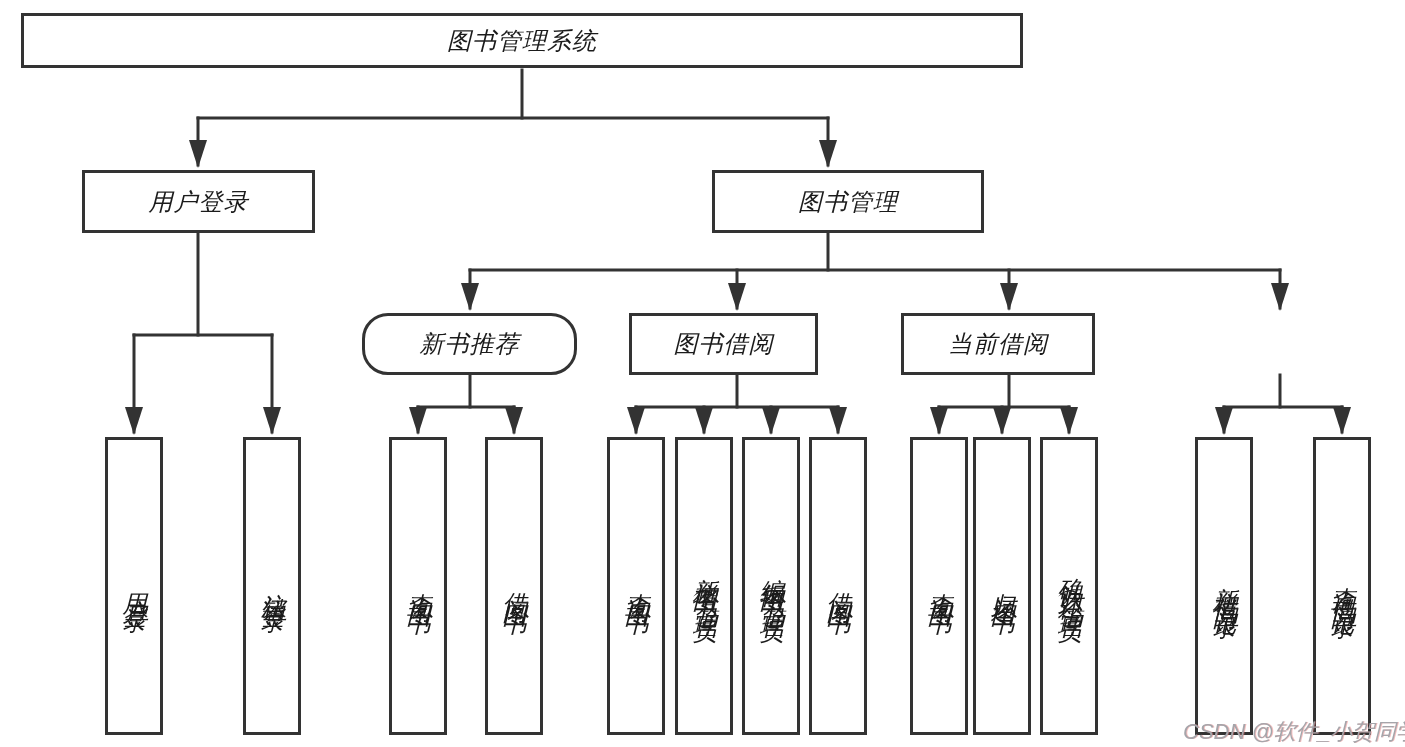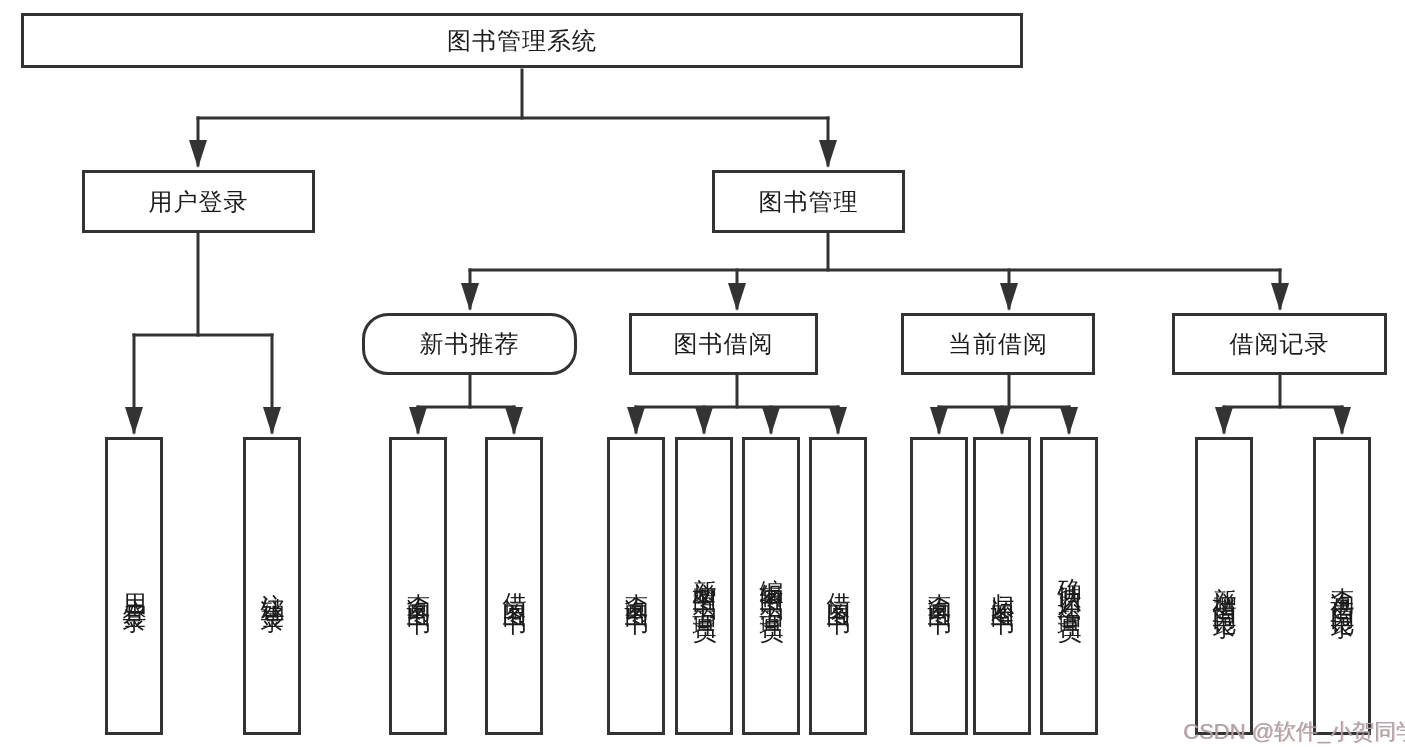--- a/index.html
+++ b/index.html
@@ -1,18 +1,18 @@
 <!DOCTYPE html>
 <html><head>
 <meta charset="utf-8">
 <style>
   html,body{margin:0;padding:0;background:#fff;}
   .canvas{
     position:relative;width:1405px;height:747px;background:#ffffff;
-    font-family:"Liberation Sans","DejaVu Sans",sans-serif;overflow:hidden;
+    font-family:"Liberation Sans","DejaVu Sans",sans-serif;overflow:hidden;font-style:italic;
   }
   svg.wires{position:absolute;left:0;top:0;width:1405px;height:747px;}
   .node{
     position:absolute;box-sizing:border-box;background:#ffffff;
     border:3px solid #333333;color:#1b1b1b;
     display:flex;align-items:center;justify-content:center;
     font-size:24px;letter-spacing:1px;text-align:center;
   }
   .vnode span{
     writing-mode:vertical-rl;text-orientation:mixed;
@@ -75,26 +75,25 @@
       <path d="M1280,375 L1280,407"></path>
       <path d="M1224,407 L1342,407"></path>
       <path d="M1224,407 L1224,432" marker-end="url(#arrow)"></path>
       <path d="M1342,407 L1342,432" marker-end="url(#arrow)"></path>
     </g>
   </svg>
 
   <div class="node" style="left:21px;top:13px;width:1002px;height:55px;">图书管理系统</div>
 
   <div class="node" style="left:82px;top:170px;width:233px;height:63px;">用户登录</div>
-  <div class="node" style="left:712px;top:170px;width:193px;height:63px;">图书管理</div>
+  <div class="node" style="left:712px;top:170px;width:272px;height:63px;">图书管理</div>
 
   <div class="node" style="left:362px;top:313px;width:215px;height:62px;border-radius:26px;">新书推荐</div>
   <div class="node" style="left:629px;top:313px;width:189px;height:62px;">图书借阅</div>
   <div class="node" style="left:901px;top:313px;width:194px;height:62px;">当前借阅</div>
-  <div class="node" style="left:1172px;top:313px;width:215px;height:62px;">借阅记录</div>
 
   <div class="node vnode" style="left:105px;top:437px;width:58px;height:298px;">
     <span>用户登录</span>
   </div>
   <div class="node vnode" style="left:243px;top:437px;width:58px;height:298px;">
     <span>注销登录</span>
   </div>
 
   <div class="node vnode" style="left:389px;top:437px;width:58px;height:298px;">
     <span>查询图书</span>

